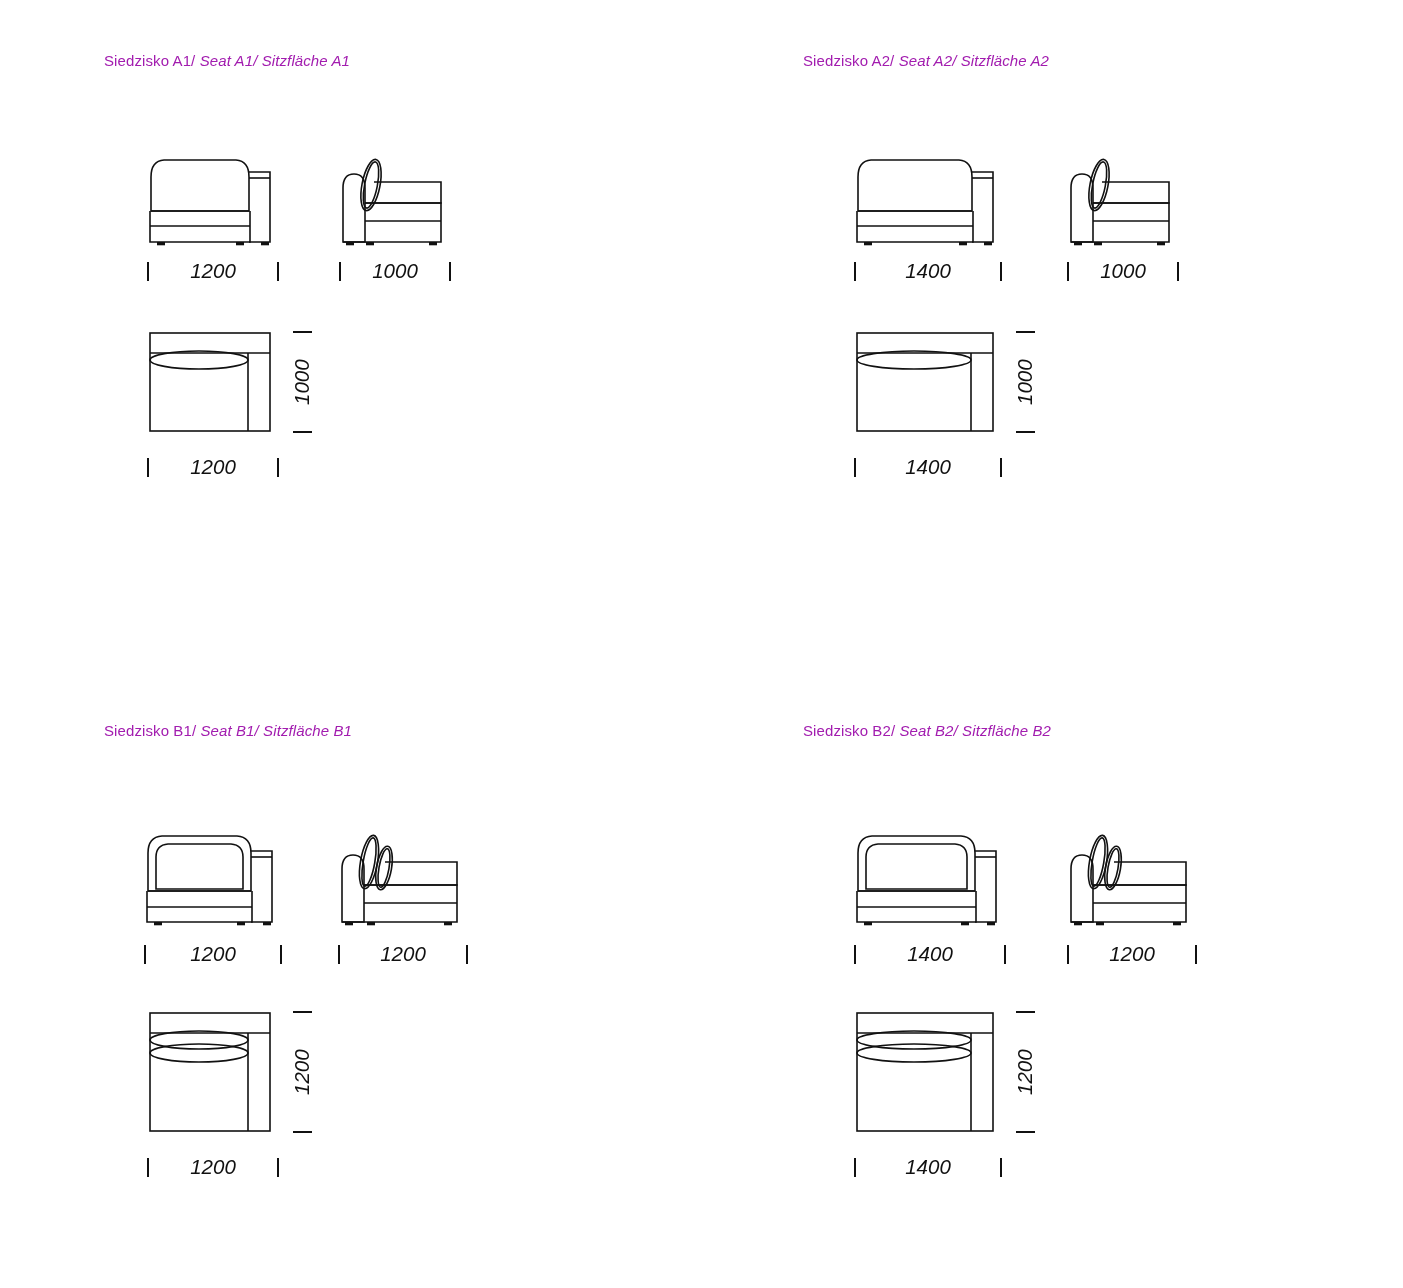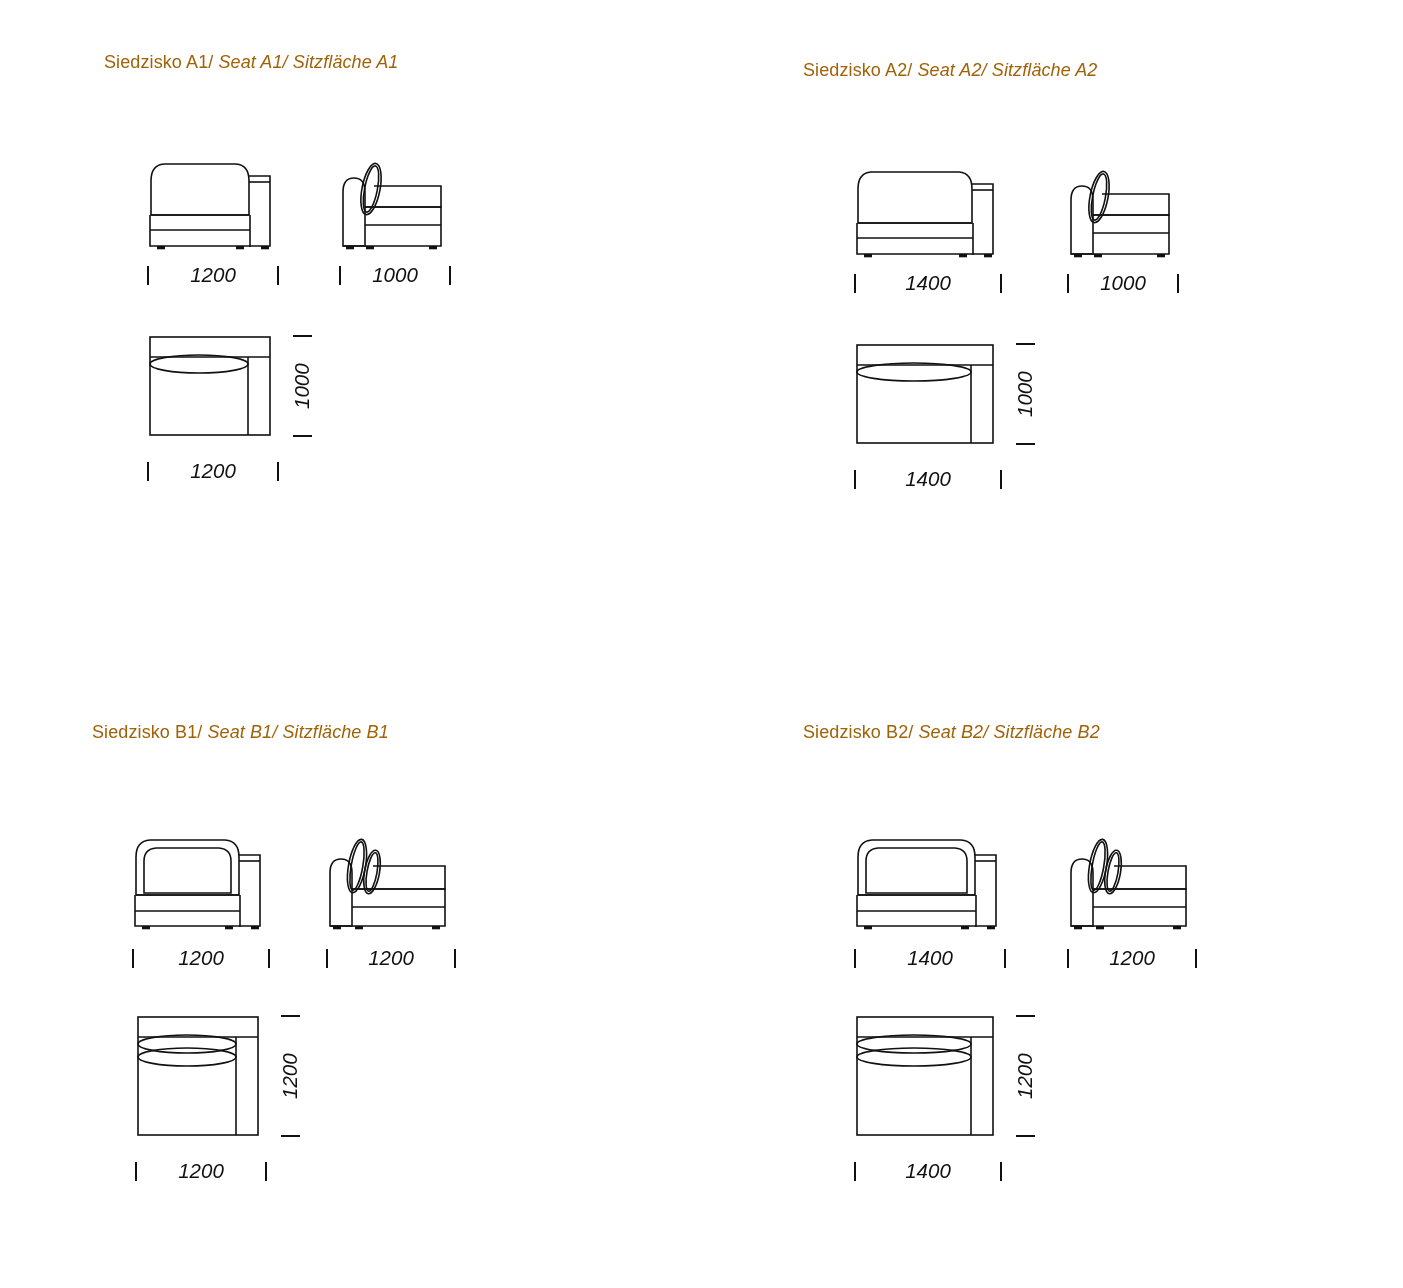--- a/index.html
+++ b/index.html
@@ -6,24 +6,24 @@
   body{
     width:1403px;height:1288px;
     background:#ffffff;
     font-family:"Liberation Sans",sans-serif;
     color:#1a1a1a;
     overflow:hidden;
     position:relative;
   }
   .panel{position:absolute;}
   .panel-title{
-    font-size:18px;
+    font-size:15px;
     letter-spacing:.1px;
     white-space:nowrap;
-    color:#a16207;
+    color:#a21caf;
   }
   .panel-title .it{font-style:italic;}
   .views{position:relative;font-style:italic;}
   .view{position:absolute;}
   .dwg{display:block;overflow:visible;}
   .dim{
     position:absolute;
     display:flex;
     align-items:center;
     justify-content:center;
@@ -133,21 +133,21 @@
       <div class="dim dim-h" style="position:absolute;left:-1px;top:123px;width:132px;">
         <span class="tick"></span>
         <span class="val">1200</span>
         <span class="tick"></span>
       </div>
     </div>
 
   </div>
 </div>
 
-<div class="panel" style="left:803px;top:60px;">
+<div class="panel" style="left:803px;top:52px;">
 
   <div class="panel-title">
     <span>Siedzisko A2/</span>
     <span class="it">Seat A2/</span>
     <span class="it">Sitzfläche A2</span>
   </div>
 
   <div class="views" style="width:420px;height:360px;">
 
     <div class="view" style="left:52px;top:82px;">
@@ -213,21 +213,21 @@
       <div class="dim dim-h" style="position:absolute;left:-1px;top:123px;width:148px;">
         <span class="tick"></span>
         <span class="val">1400</span>
         <span class="tick"></span>
       </div>
     </div>
 
   </div>
 </div>
 
-<div class="panel" style="left:92px;top:722px;">
+<div class="panel" style="left:104px;top:722px;">
 
   <div class="panel-title">
     <span>Siedzisko B1/</span>
     <span class="it">Seat B1/</span>
     <span class="it">Sitzfläche B1</span>
   </div>
 
   <div class="views" style="width:420px;height:380px;">
 
     <div class="view" style="left:41px;top:90px;">

